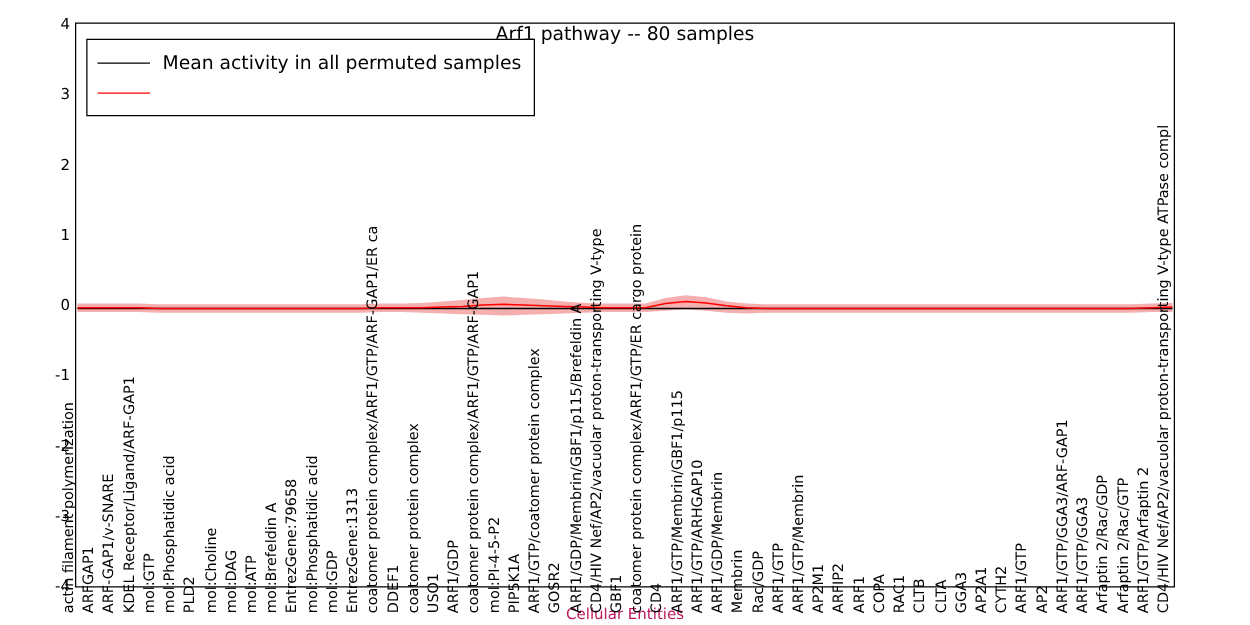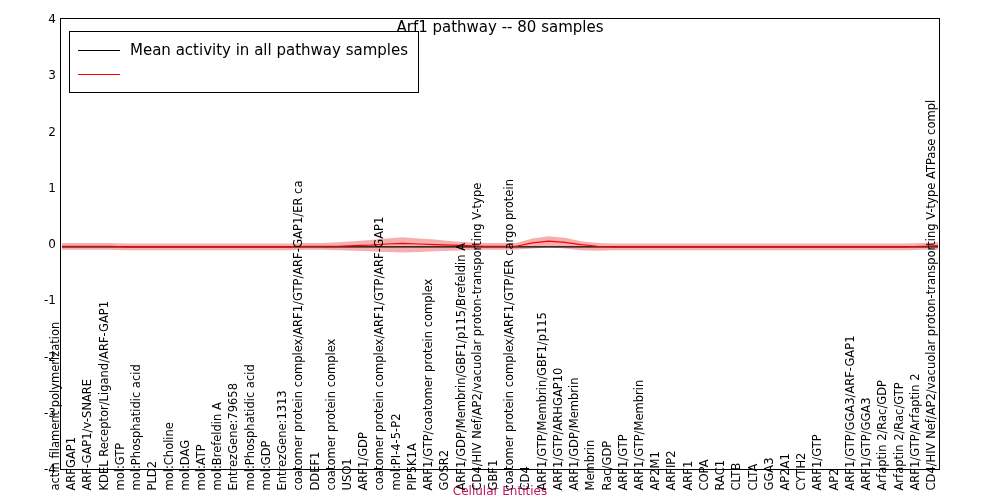--- a/index.html
+++ b/index.html
@@ -135,21 +135,21 @@
   <div id="plot">
     <svg id="plot-svg" width="878" height="450" viewBox="0 0 878 450">
       <polygon id="band-poly" fill="#f4a6a6" stroke="none" opacity="0.9" points="1.00,223.88 17.22,223.88 33.44,223.88 49.67,223.88 65.89,224.44 82.11,224.44 98.33,224.44 114.56,224.44 130.78,224.44 147.00,224.44 163.22,224.44 179.44,224.44 195.67,224.44 211.89,224.44 228.11,224.44 244.33,223.88 260.56,223.88 276.78,223.31 293.00,222.19 309.22,221.06 325.44,219.38 341.67,218.25 357.89,219.38 374.11,220.50 390.33,222.19 406.56,223.31 422.78,223.88 439.00,223.88 455.22,223.88 471.44,219.38 487.67,217.13 503.89,218.81 520.11,222.19 536.33,223.88 552.56,224.44 568.78,224.44 585.00,224.44 601.22,224.44 617.44,224.44 633.67,224.44 649.89,224.44 666.11,224.44 682.33,224.44 698.56,224.44 714.78,224.44 731.00,224.44 747.22,224.44 763.44,224.44 779.67,224.44 795.89,224.44 812.11,224.44 828.33,224.44 844.56,224.44 860.78,223.88 877.00,223.31 877.00,230.63 860.78,230.63 844.56,231.19 828.33,231.19 812.11,231.19 795.89,231.19 779.67,231.19 763.44,231.19 747.22,231.19 731.00,231.19 714.78,231.19 698.56,231.19 682.33,231.19 666.11,231.19 649.89,231.19 633.67,231.19 617.44,231.19 601.22,231.19 585.00,231.19 568.78,231.19 552.56,231.19 536.33,231.75 520.11,231.19 503.89,229.50 487.67,228.38 471.44,229.50 455.22,230.63 439.00,230.63 422.78,230.63 406.56,231.19 390.33,231.75 374.11,232.31 357.89,232.88 341.67,233.44 325.44,232.88 309.22,232.31 293.00,231.75 276.78,231.19 260.56,230.63 244.33,230.63 228.11,231.19 211.89,231.19 195.67,231.19 179.44,231.19 163.22,231.19 147.00,231.19 130.78,231.19 114.56,231.19 98.33,231.19 82.11,231.19 65.89,231.19 49.67,230.63 33.44,230.63 17.22,230.63 1.00,230.63"></polygon>
       <polyline id="line-permuted" fill="none" stroke="#000000" stroke-width="1.2" points="1.00,227.81 17.22,227.81 33.44,227.81 49.67,227.81 65.89,227.81 82.11,227.81 98.33,227.81 114.56,227.81 130.78,227.81 147.00,227.81 163.22,227.81 179.44,227.81 195.67,227.81 211.89,227.81 228.11,227.81 244.33,227.81 260.56,227.81 276.78,227.81 293.00,227.81 309.22,227.81 325.44,227.81 341.67,227.81 357.89,227.81 374.11,227.81 390.33,227.81 406.56,227.81 422.78,227.81 439.00,227.81 455.22,227.81 471.44,227.81 487.67,227.81 503.89,227.81 520.11,227.81 536.33,227.81 552.56,227.81 568.78,227.81 585.00,227.81 601.22,227.81 617.44,227.81 633.67,227.81 649.89,227.81 666.11,227.81 682.33,227.81 698.56,227.81 714.78,227.81 731.00,227.81 747.22,227.81 763.44,227.81 779.67,227.81 795.89,227.81 812.11,227.81 828.33,227.81 844.56,227.81 860.78,227.81 877.00,227.81"></polyline>
       <polyline id="line-patient" fill="none" stroke="#ff0000" stroke-width="1.2" points="1.00,227.25 17.22,227.25 33.44,227.25 49.67,227.25 65.89,227.81 82.11,227.81 98.33,227.81 114.56,227.81 130.78,227.81 147.00,227.81 163.22,227.81 179.44,227.81 195.67,227.81 211.89,227.81 228.11,227.81 244.33,227.25 260.56,227.25 276.78,227.25 293.00,226.69 309.22,226.13 325.44,225.00 341.67,224.44 357.89,225.00 374.11,225.56 390.33,226.13 406.56,226.69 422.78,227.25 439.00,227.25 455.22,227.25 471.44,223.88 487.67,222.19 503.89,223.31 520.11,225.56 536.33,227.25 552.56,227.81 568.78,227.81 585.00,227.81 601.22,227.81 617.44,227.81 633.67,227.81 649.89,227.81 666.11,227.81 682.33,227.81 698.56,227.81 714.78,227.81 731.00,227.81 747.22,227.81 763.44,227.81 779.67,227.81 795.89,227.81 812.11,227.81 828.33,227.81 844.56,227.81 860.78,227.25 877.00,226.69"></polyline>
     </svg>
 
     <div id="legend">
       <div class="legend-row">
         <span class="legend-line" style="border-top-color:#000000"></span>
-        <span class="legend-text">Mean activity in all pathway samples</span>
+        <span class="legend-text">Mean activity in all permuted samples</span>
       </div>
       <div class="legend-row">
         <span class="legend-line" style="border-top-color:#ff0000"></span>
       </div>
     </div>
   </div>
 
   <div id="xticks">
       <div class="xtick-wrap" style="left: 1px;">
         <div class="xtick-lab">actin filament polymerization</div>

